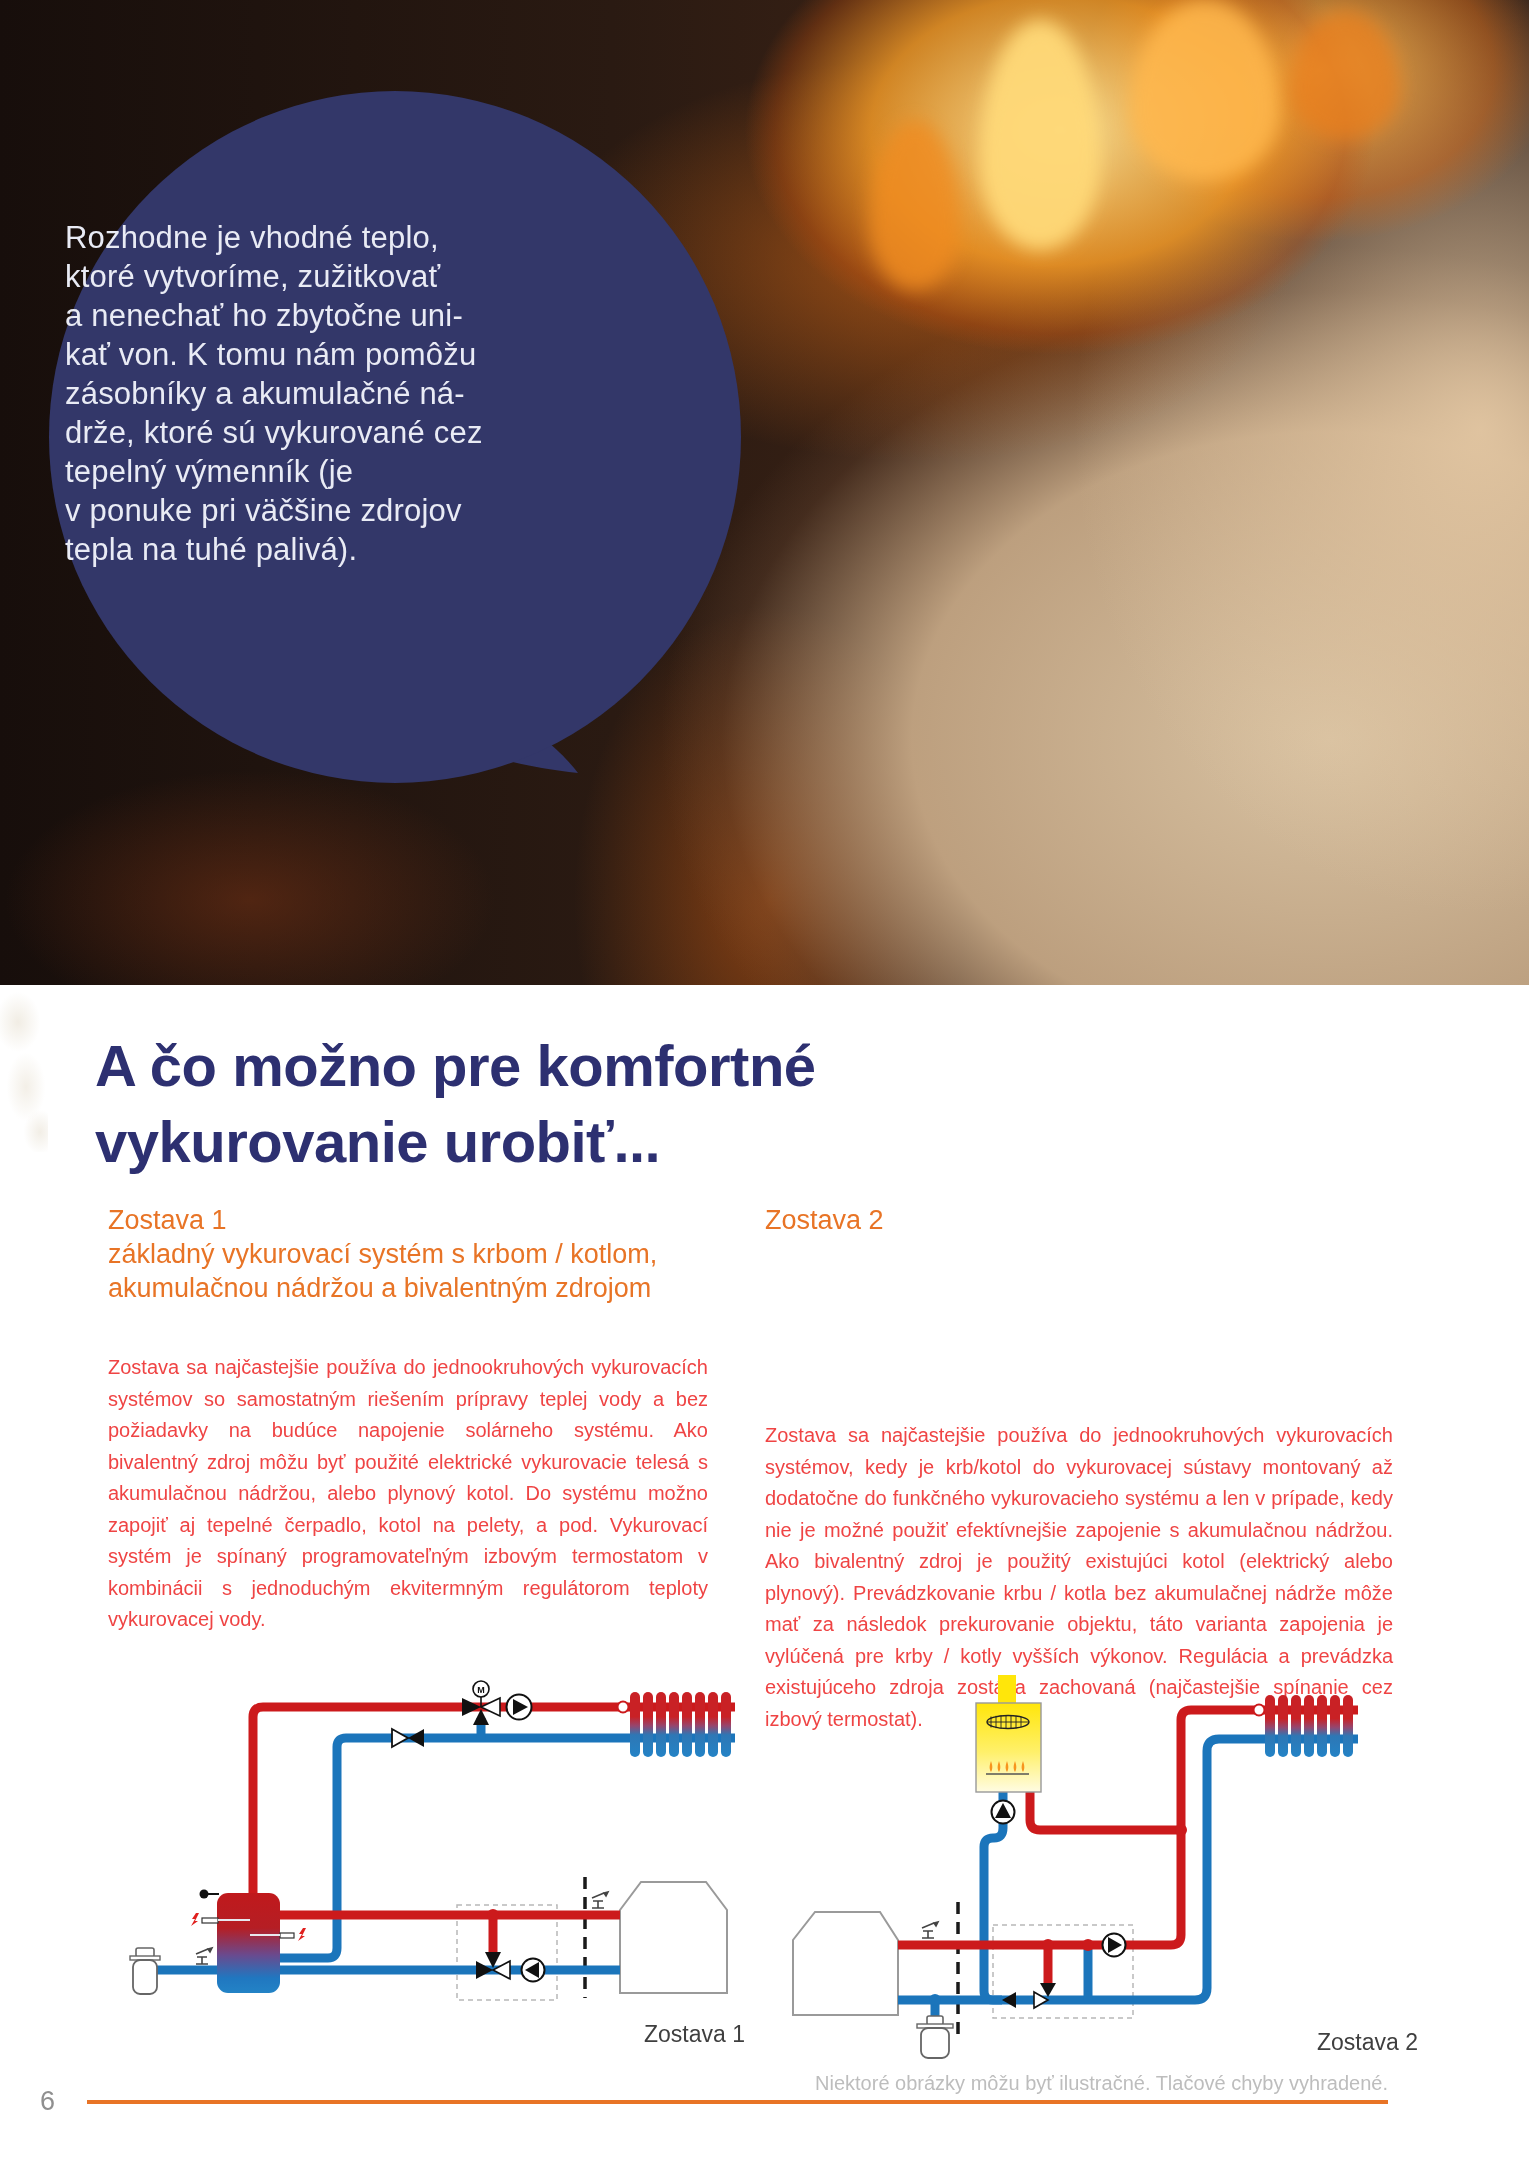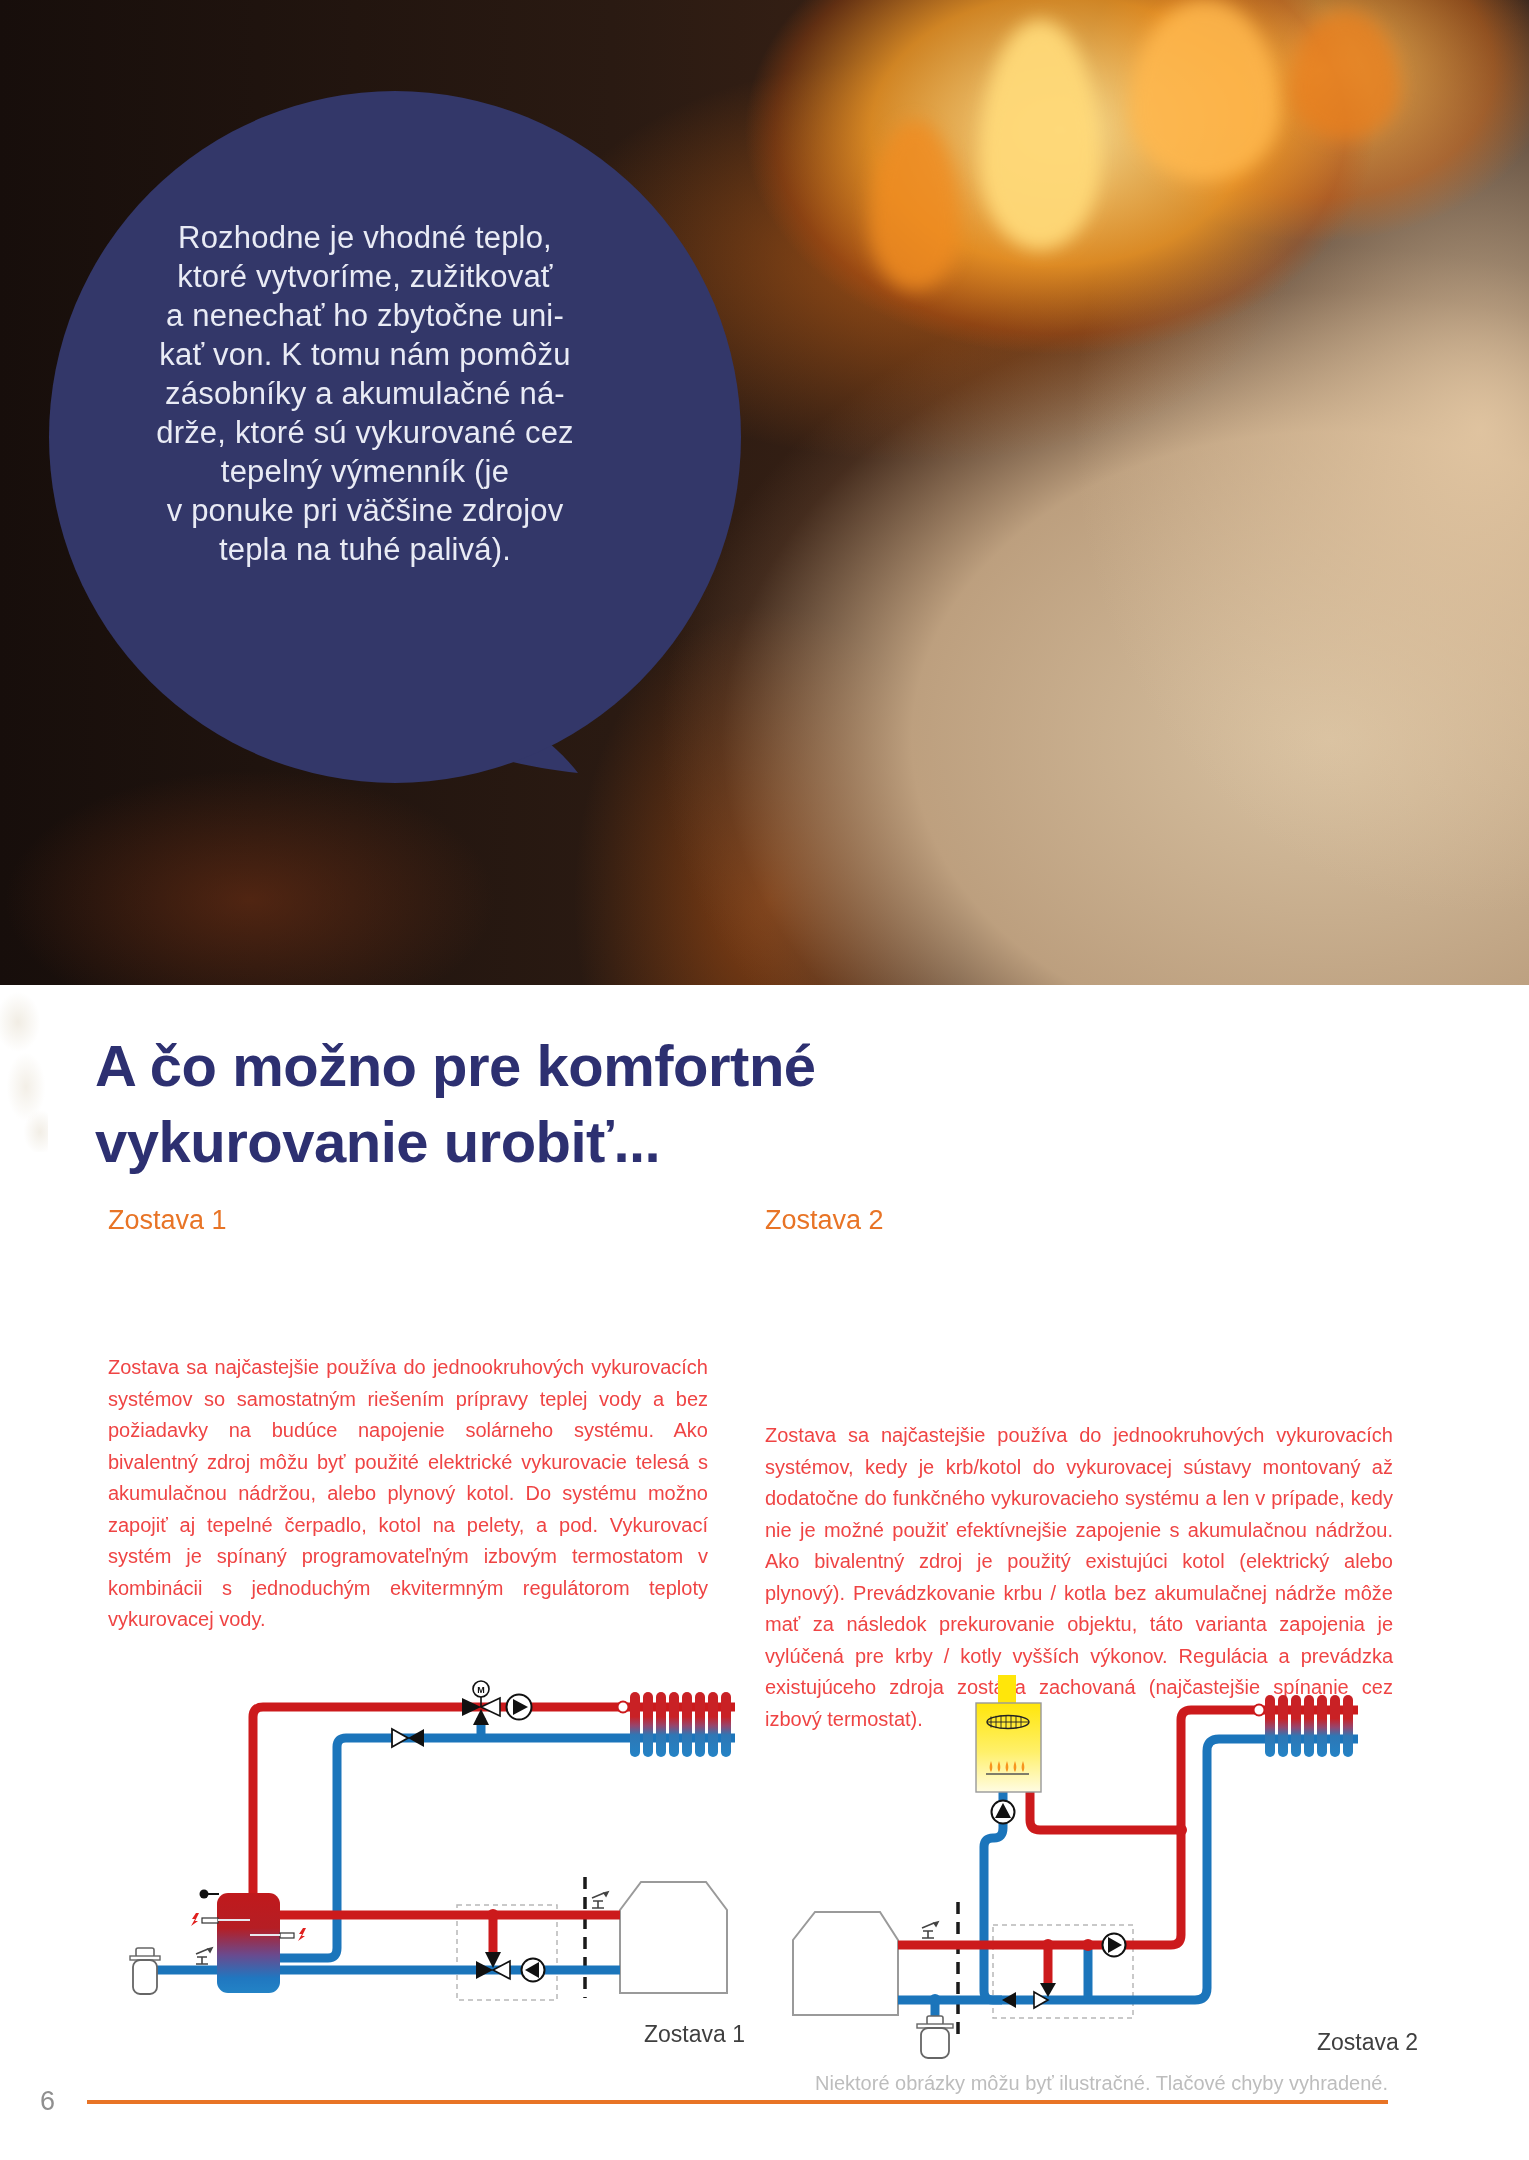--- a/index.html
+++ b/index.html
@@ -27,21 +27,21 @@
   .flame.f3{left:870px;top:120px;width:90px;height:170px;background:#f08c21;opacity:.8;}
   .flame.f4{left:1290px;top:10px;width:110px;height:130px;background:#e97e1d;opacity:.75;}
   .watermark{position:absolute;left:0px;top:992px;width:48px;height:160px;background:
     radial-gradient(30px 40px at 18px 30px, #f1ede4, rgba(0,0,0,0) 75%),
     radial-gradient(26px 46px at 26px 95px, #f3efe7, rgba(0,0,0,0) 75%),
     radial-gradient(22px 30px at 40px 140px, #f2eee6, rgba(0,0,0,0) 75%);}
   
   .bubble-svg{position:absolute;left:0;top:60px;}
   .bubble-text{
     position:absolute;left:65px;top:218px;width:600px;
-    color:#e9ebf5;font-size:31px;line-height:39px;text-align:center;font-weight:400;
+    color:#e9ebf5;font-size:31px;line-height:39px;font-weight:400;
     letter-spacing:.2px;
   }
   
   .headline{
     position:absolute;left:95px;top:1028px;width:1100px;
     color:#2d3071;font-size:58px;line-height:76px;font-weight:bold;letter-spacing:-.5px;
   }
   .kicker{position:absolute;color:#e87426;font-size:27px;line-height:34px;font-weight:400;}
   .k1{left:108px;top:1203px;width:620px;}
   .k2{left:765px;top:1203px;width:640px;}
@@ -76,20 +76,21 @@
   <path d="M470,658 Q540,700 577,712 Q520,685 468,652 Z" fill="#333769"></path>
   <path d="M455,630 C530,660 560,690 578,713 C505,705 460,688 430,668 Z" fill="#333769"></path>
   <circle cx="395" cy="377" r="346" fill="#333769"></circle>
 </svg>
 <div class="bubble-text">Rozhodne je vhodné teplo,<br>ktoré vytvoríme, zužitkovať<br>a nenechať ho zbytočne uni-<br>kať von. K tomu nám pomôžu<br>zásobníky a akumulačné ná-<br>drže, ktoré sú vykurované cez<br>tepelný výmenník (je<br>v ponuke pri väčšine zdrojov<br>tepla na tuhé palivá).</div>
 
 <h1 class="headline" style="margin:0;">A čo možno pre komfortné<br>vykurovanie urobiť...</h1>
 
 <div class="kicker k1">
   <div>Zostava 1</div>
+  <div>základný vykurovací systém s krbom / kotlom,<br>akumulačnou nádržou a bivalentným zdrojom</div>
 </div>
 <div class="kicker k2">
   <div>Zostava 2</div>
 </div>
 
 <p class="bodytext b1" style="margin:0;">Zostava sa najčastejšie používa do jednookruhových vykurovacích systémov so samostatným riešením prípravy teplej vody a bez požiadavky na budúce napojenie solárneho systému. Ako bivalentný zdroj môžu byť použité elektrické vykurovacie telesá s akumulačnou nádržou, alebo plynový kotol. Do systému možno zapojiť aj tepelné čerpadlo, kotol na pelety, a pod. Vykurovací systém je spínaný programovateľným izbovým termostatom v kombinácii s jednoduchým ekvitermným regulátorom teploty vykurovacej vody.</p>
 <p class="bodytext b2" style="margin:0;">Zostava sa najčastejšie používa do jednookruhových vykurovacích systémov, kedy je krb/kotol do vykurovacej sústavy montovaný až dodatočne do funkčného vykurovacieho systému a len v prípade, kedy nie je možné použiť efektívnejšie zapojenie s akumulačnou nádržou. Ako bivalentný zdroj je použitý existujúci kotol (elektrický alebo plynový). Prevádzkovanie krbu / kotla bez akumulačnej nádrže môže mať za následok prekurovanie objektu, táto varianta zapojenia je vylúčená pre krby / kotly vyšších výkonov. Regulácia a prevádzka existujúceho zdroja zostáva zachovaná (najčastejšie spínanie cez izbový termostat).</p>
 
 <svg class="diag1" width="670" height="380" viewBox="0 0 670 380">
   <defs>

